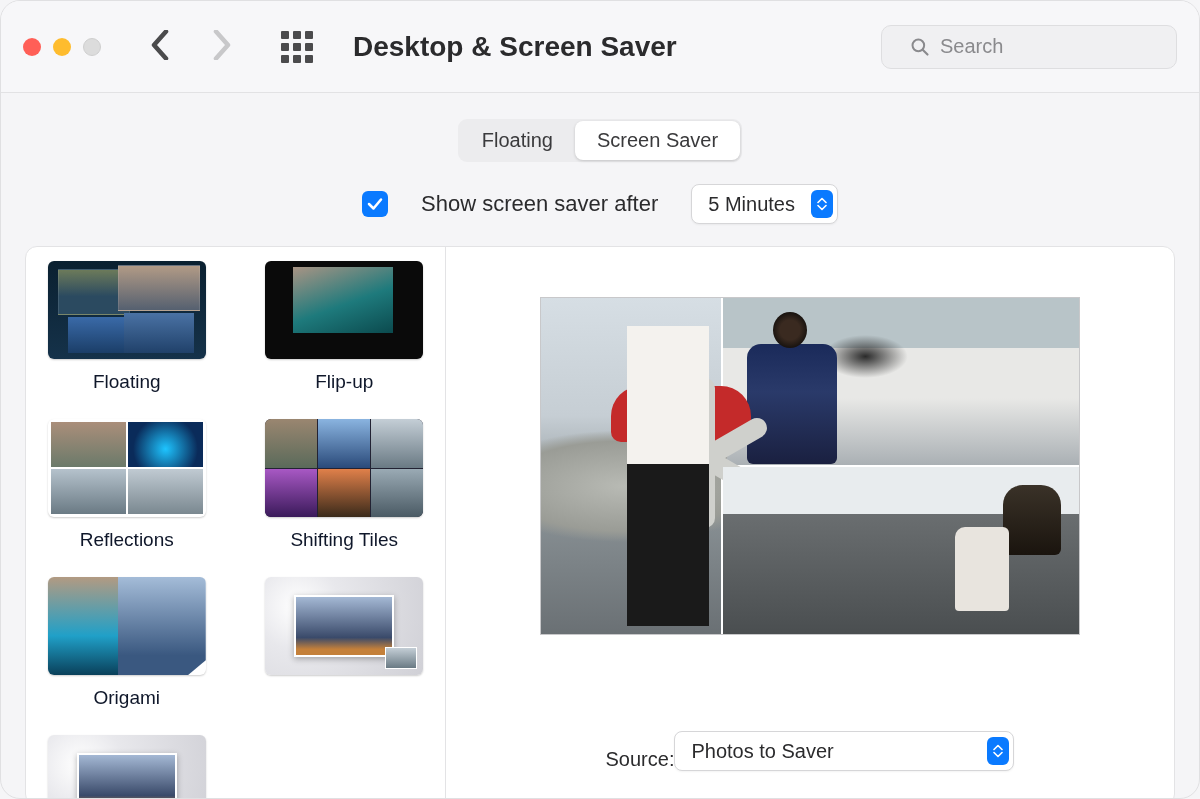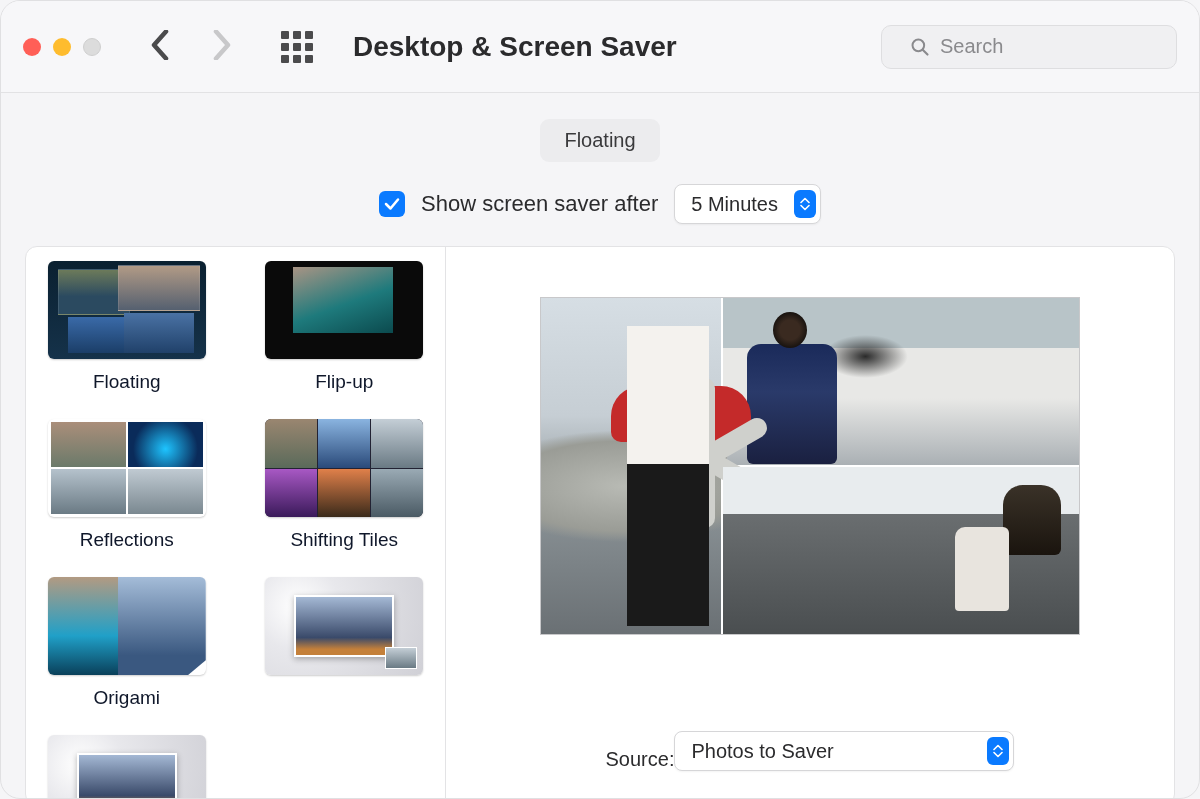--- a/index.html
+++ b/index.html
@@ -91,21 +91,21 @@
   .segmented .seg.active {
     background: #fff;
     box-shadow: 0 1px 3px rgba(0,0,0,.18);
     font-weight: 500;
   }
 
   .checkbox-row {
     display: flex;
     justify-content: center;
     align-items: center;
-    gap: 16px;
+    gap: 33px;
     margin-bottom: 22px;
     font-size: 22px;
     color: #2b2b2d;
   }
   .checkbox {
     width: 26px; height: 26px;
     background: #0a7aff;
     border-radius: 6px;
     display: flex; align-items: center; justify-content: center;
   }
@@ -379,20 +379,21 @@
         </svg>
       <span>Search</span>
     </div>
   </div>
 
   <div class="content">
 
     <div class="tabbar">
       <div class="segmented">
         <div class="seg">Floating</div>
+        <div class="seg active">Screen Saver</div>
       </div>
     </div>
 
     <div class="checkbox-row">
       <div class="checkbox">
         <svg viewBox="0 0 24 24">
             <path d="M4 12 L10 18 L20 6" fill="none" stroke="#fff" stroke-width="3.4" stroke-linecap="round" stroke-linejoin="round"></path>
           </svg>
       </div>
       <span>Show screen saver after</span>

